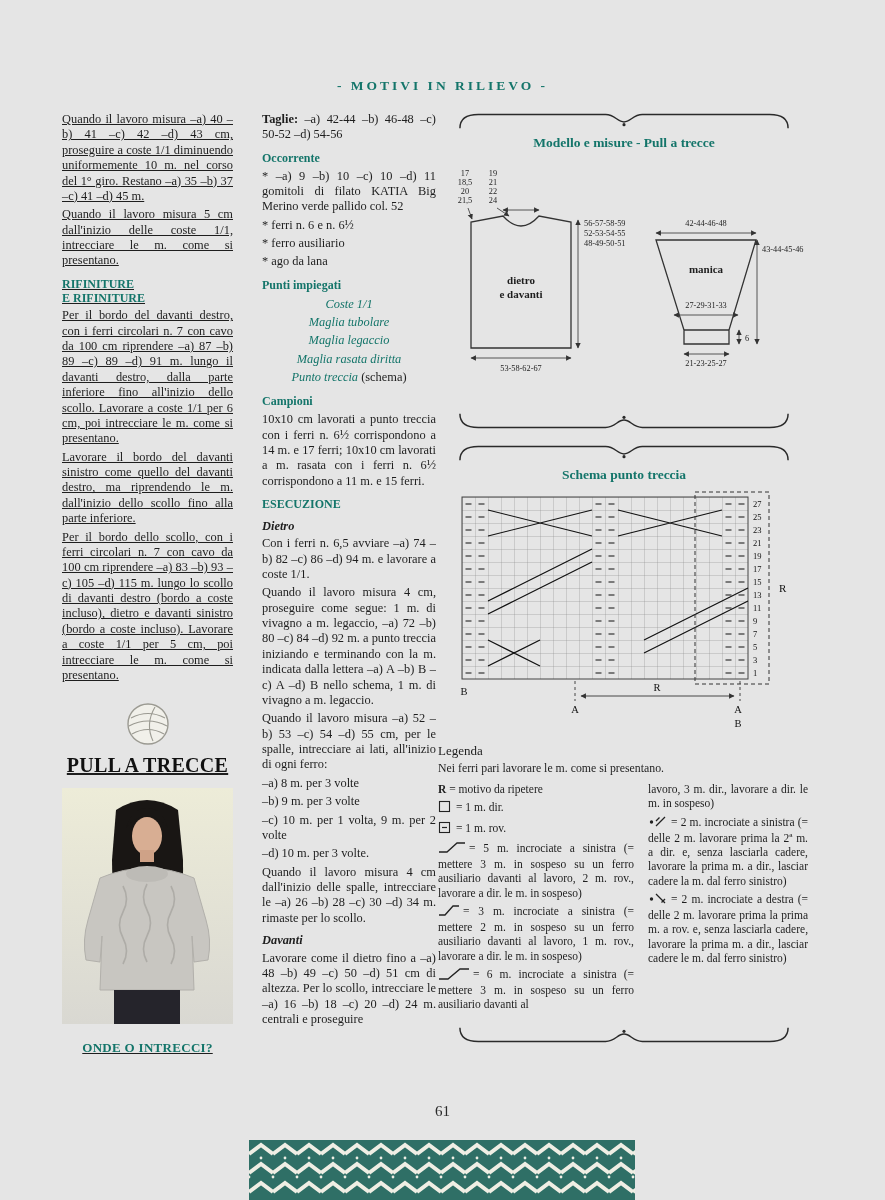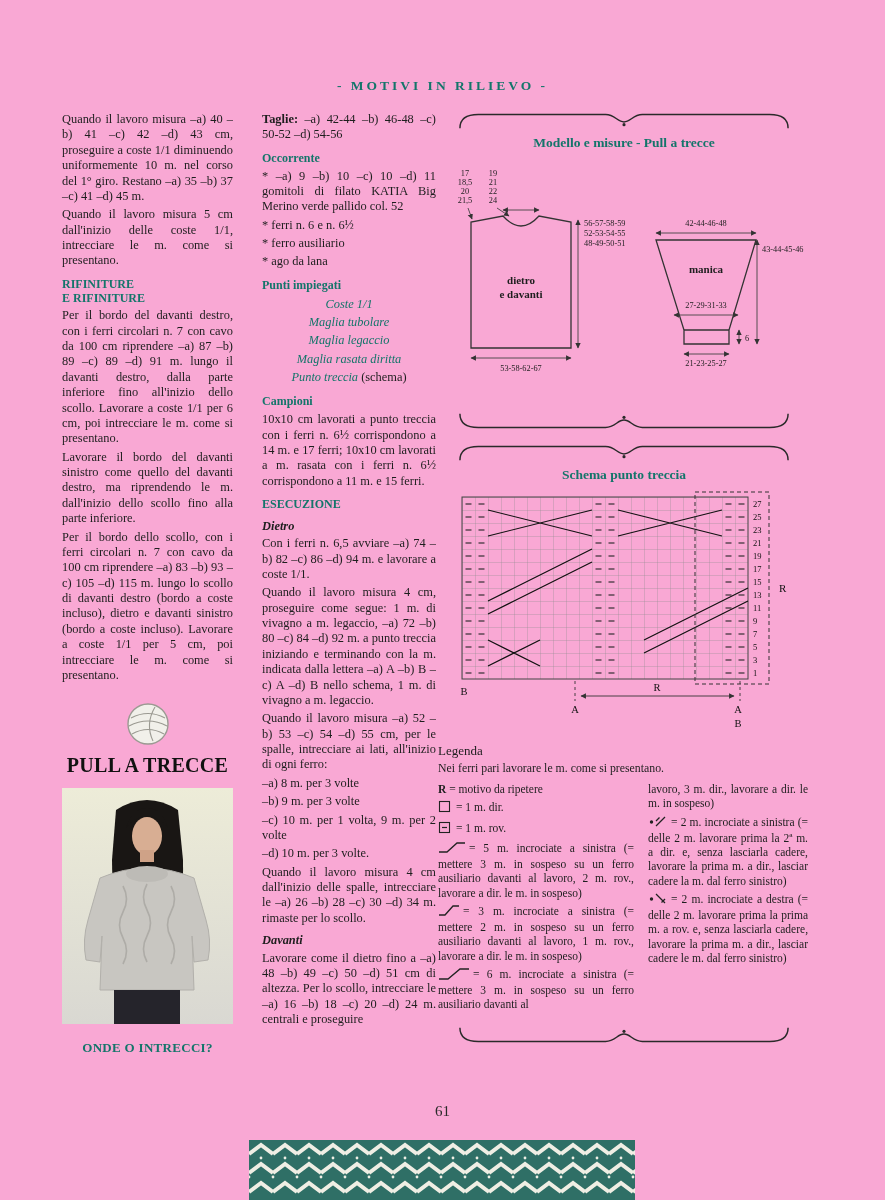--- a/index.html
+++ b/index.html
@@ -1,27 +1,27 @@
 <!DOCTYPE html>
 <html><head>
 <meta charset="utf-8">
 <style>
   * { margin:0; padding:0; box-sizing:border-box; }
   html,body { background:#ffffff; }
   .page {
     position:relative; width:885px; height:1200px; margin:0 auto;
-    background:#f9a8d4; overflow:hidden;
+    background:#e5e5e5; overflow:hidden;
     font-family:"Liberation Serif","DejaVu Serif",serif; color:#1e1e1e;
   }
   .header {
     position:absolute; top:78px; left:0; width:100%; text-align:center;
     color:#14756a; font-weight:bold; font-size:13.5px; letter-spacing:3px;
   }
   .col { position:absolute; font-size:12.4px; line-height:1.24; text-align:justify; }
-  .col-left  { left:62px;  top:112px; width:171px; }
+  .col-left  { left:62px;  top:112px; width:171px;text-decoration:underline; }
   .col-mid   { left:262px; top:112px; width:174px; }
   .col-right { left:438px; top:110px; width:372px; text-align:left; }
   p.par { margin-bottom:3px; }
   .h-teal {
     color:#14756a; font-weight:bold; font-size:12px;
     margin:9px 0 3px; text-align:left; line-height:1.15;
   }
   .sub { font-weight:bold; font-style:italic; margin:7px 0 2px; text-align:left; }
   .occ { margin-bottom:2px; }
   .pi  { color:#14756a; font-style:italic; line-height:1.4; text-align:center; }

